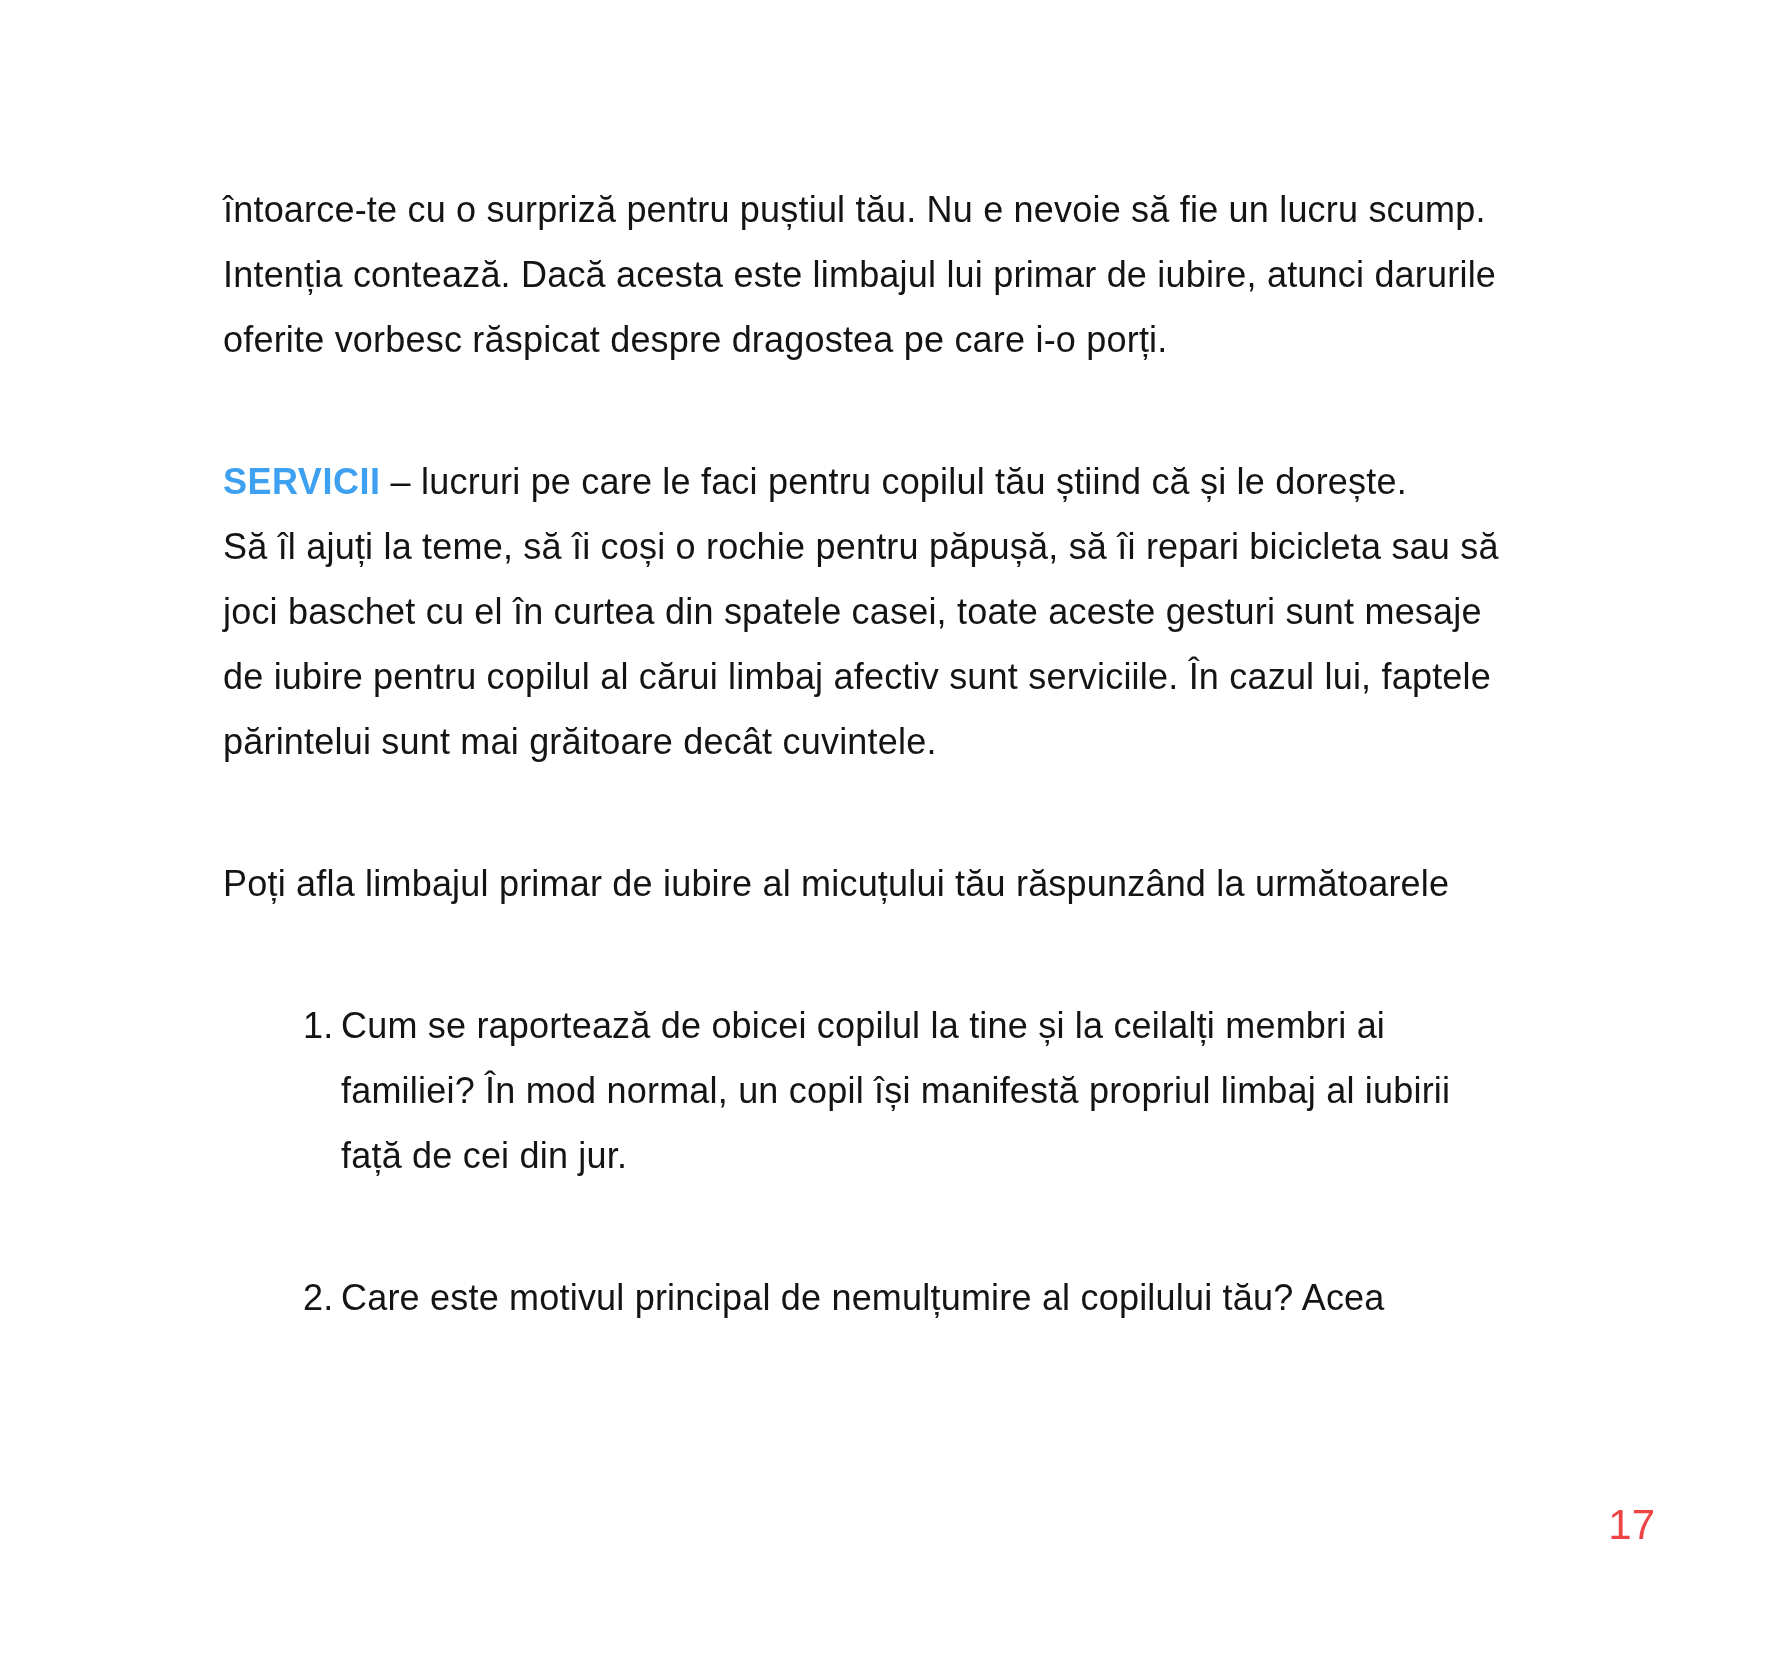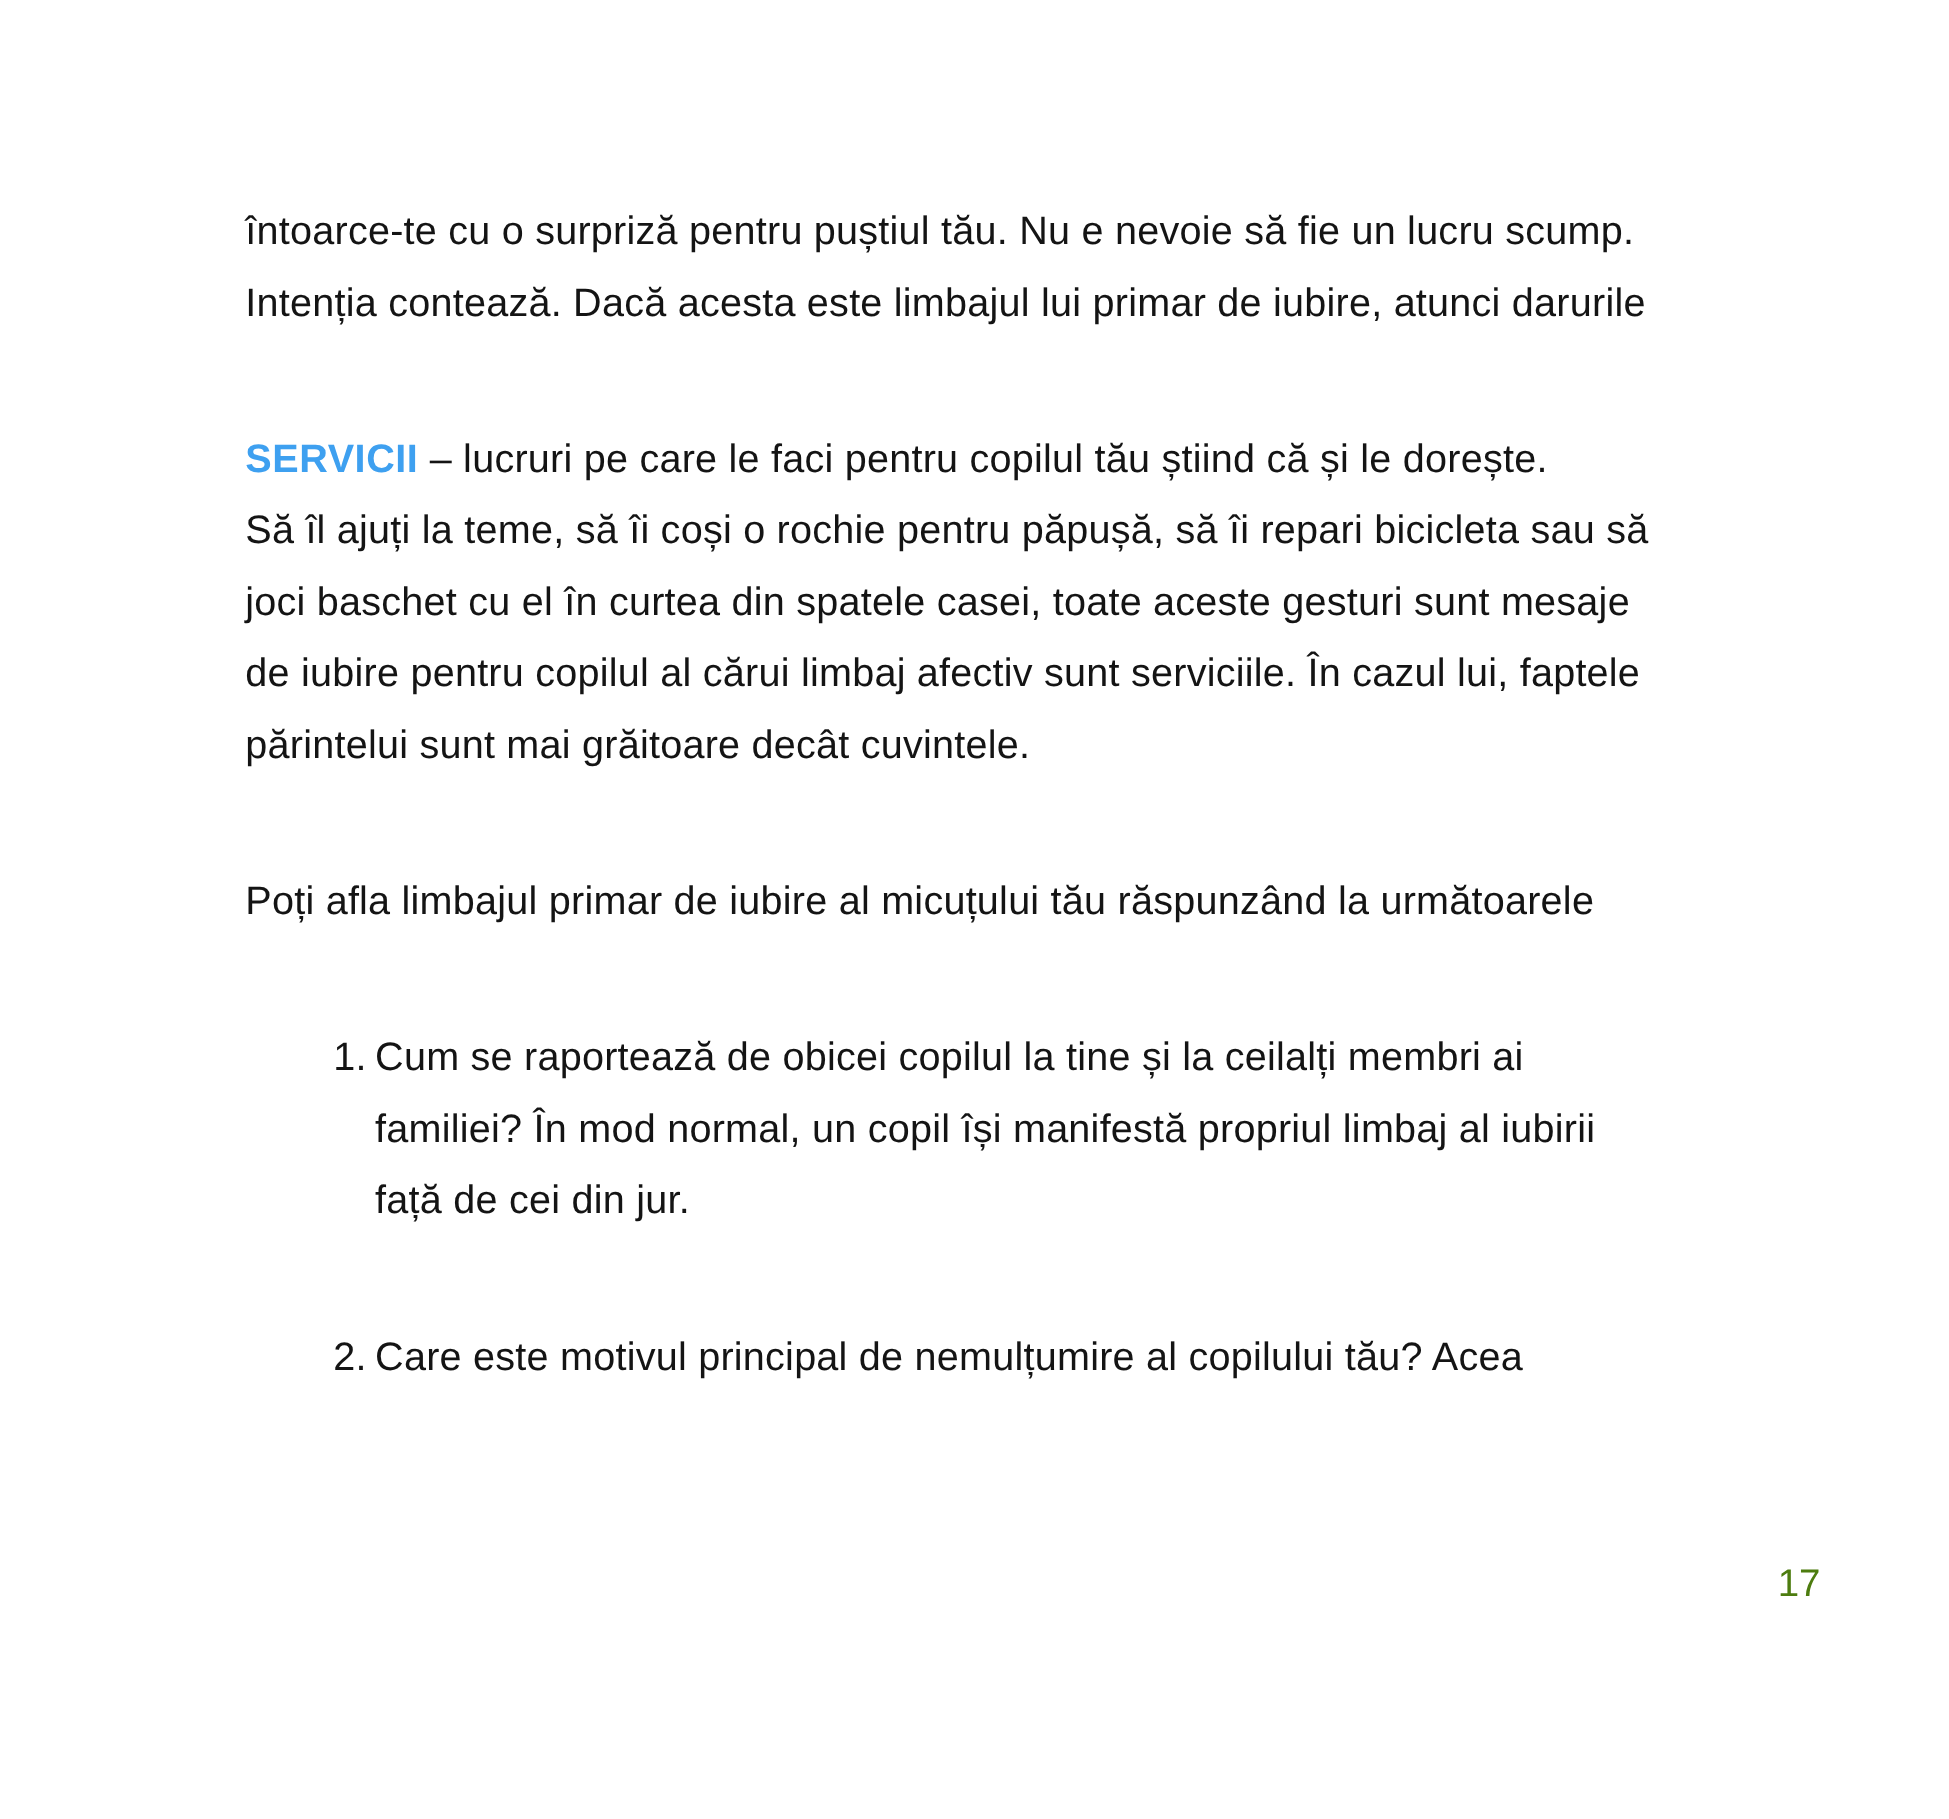--- a/index.html
+++ b/index.html
@@ -46,36 +46,37 @@
   }
   .q-num {
     flex: 0 0 38px;
     white-space: nowrap;
   }
   .q-lines {
     flex: 1 1 auto;
   }
   .page-number {
     position: absolute;
-    top: 1417px;
+    top: 1502px;
     right: 117px;
-    font-size: 35px;
+    font-size: 42px;
     line-height: 45px;
-    color: #4d7c0f;
+    color: #ef4444;
   }
 </style>
 </head>
 <body>
 
 <div class="page">
   <div class="content">
 
     <div class="para">
       <div class="line">întoarce-te cu o surpriză pentru puștiul tău. Nu e nevoie să fie un lucru scump.</div>
       <div class="line">Intenția contează. Dacă acesta este limbajul lui primar de iubire, atunci darurile</div>
+      <div class="line">oferite vorbesc răspicat despre dragostea pe care i-o porți.</div>
     </div>
 
     <div class="para">
       <div class="line">
         <span class="term">SERVICII</span><span> – lucruri pe care le faci pentru copilul tău știind că și le dorește.</span>
       </div>
       <div class="line">Să îl ajuți la teme, să îi coși o rochie pentru păpușă, să îi repari bicicleta sau să</div>
       <div class="line">joci baschet cu el în curtea din spatele casei, toate aceste gesturi sunt mesaje</div>
       <div class="line">de iubire pentru copilul al cărui limbaj afectiv sunt serviciile. În cazul lui, faptele</div>
       <div class="line">părintelui sunt mai grăitoare decât cuvintele.</div>

